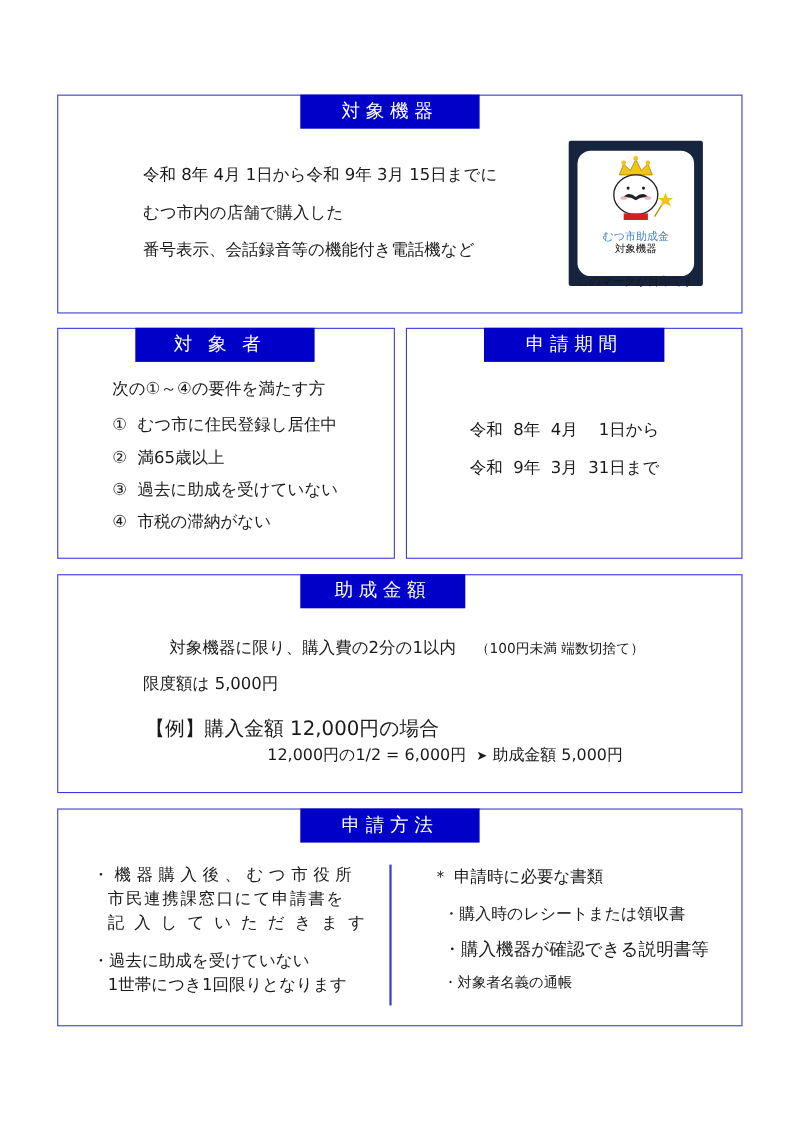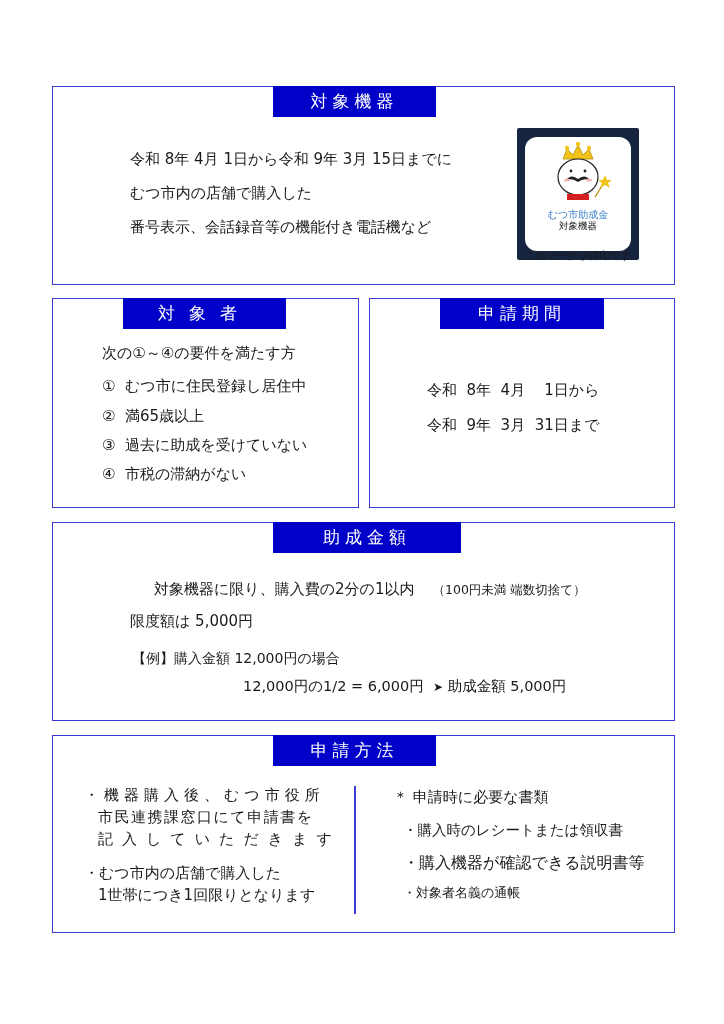--- a/index.html
+++ b/index.html
@@ -64,37 +64,37 @@
 <div class="t" style="left:102px;top:465px;">
   <span>④</span>&nbsp;&nbsp;<span>市税の滞納がない</span>
 </div>
 
 <div class="box" style="left:369px;top:298px;width:306px;height:210px;"></div>
 <div class="hdr" style="left:440px;top:298px;width:164px;">申請期間</div>
 <div class="t" style="left:427px;top:381px;white-space:pre;">令和  8年  4月    1日から</div>
 <div class="t" style="left:427px;top:416px;white-space:pre;">令和  9年  3月  31日まで</div>
 
 <div class="box" style="left:52px;top:522px;width:623px;height:199px;"></div>
-<div class="hdr" style="left:273px;top:522px;width:188px;">助成金額</div>
+<div class="hdr" style="left:273px;top:522px;width:150px;">助成金額</div>
 <div class="t" style="left:130px;top:580px;margin-left:24px;">
   <span>対象機器に限り、購入費の2分の1以内</span><span class="s" style="margin-left:18px;">（100円未満 端数切捨て）</span>
 </div>
 <div class="t" style="left:130px;top:612px;">限度額は 5,000円</div>
-<div class="t" style="left:132px;top:650px;font-size:14px;">【例】購入金額 12,000円の場合</div>
+<div class="t" style="left:132px;top:650px;font-size:18px;">【例】購入金額 12,000円の場合</div>
 <div class="t" style="left:243px;top:677px;font-size:14.5px;">
   <span>12,000円の1/2 = 6,000円</span>&nbsp;&nbsp;<span style="font-size:12px;">➤</span>&nbsp;<span>助成金額 5,000円</span>
 </div>
 
 <div class="box" style="left:52px;top:735px;width:623px;height:198px;"></div>
 <div class="hdr" style="left:273px;top:735px;width:163px;">申請方法</div>
 
 <div class="t spaced" style="left:84px;top:786px;letter-spacing:5px;">・機器購入後、むつ市役所</div>
 <div class="t" style="left:98px;top:808px;letter-spacing:1.5px;">市民連携課窓口にて申請書を</div>
 <div class="t spaced" style="left:98px;top:830px;letter-spacing:9px;">記入していただきます</div>
-<div class="t" style="left:84px;top:864px;">・むつ市内の店舗で購入した</div>
+<div class="t" style="left:84px;top:864px;">・過去に助成を受けていない</div>
 <div class="t" style="left:98px;top:886px;">1世帯につき1回限りとなります</div>
 
 <div class="divider"></div>
 
 <div class="t" style="left:381px;top:788px;margin-left:12px;">
   <span>＊</span>&nbsp;<span>申請時に必要な書類</span>
 </div>
 <div class="t" style="left:403px;top:821px;font-size:14.5px;">・購入時のレシートまたは領収書</div>
 <div class="t" style="left:403px;top:853px;font-size:16px;">・購入機器が確認できる説明書等</div>
 <div class="t" style="left:403px;top:884px;font-size:13px;">・対象者名義の通帳</div>

